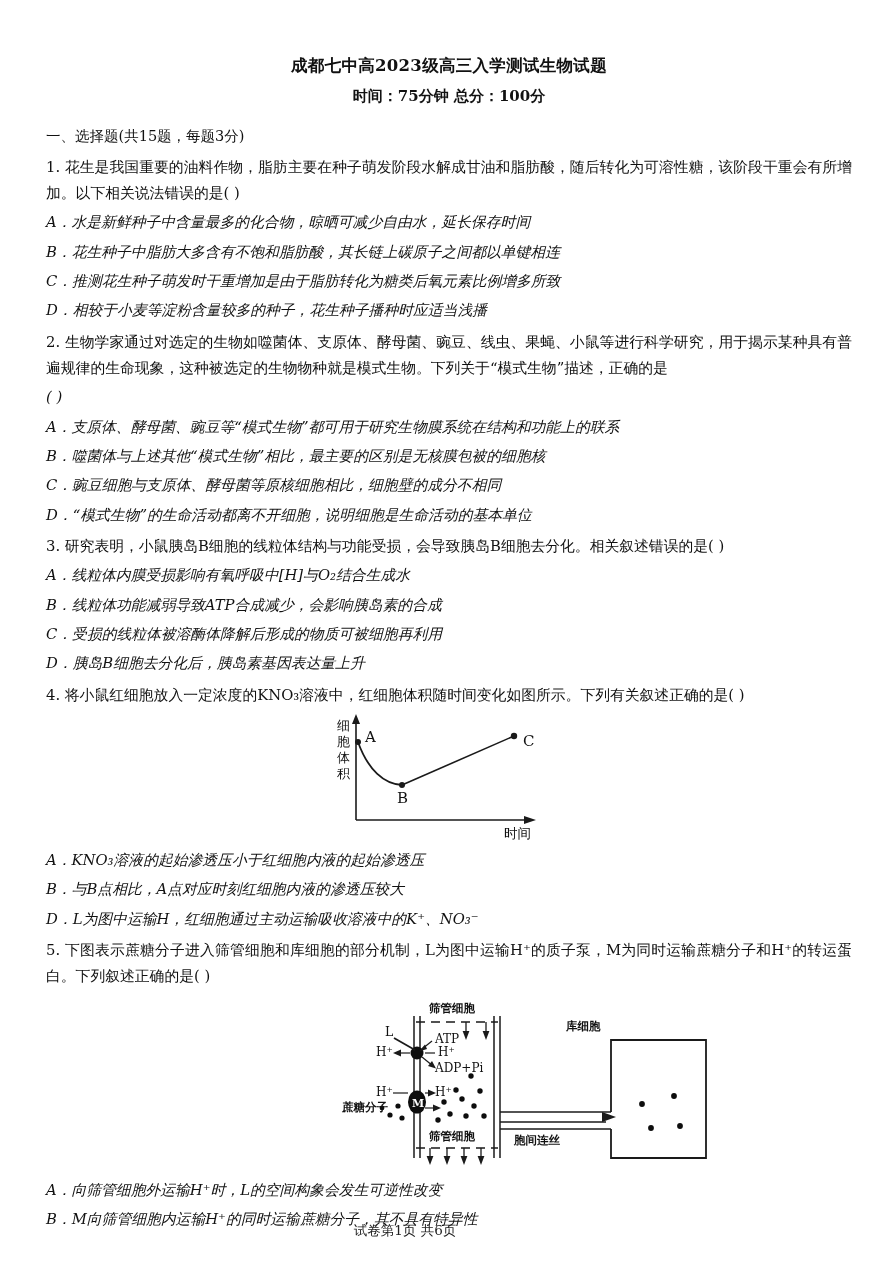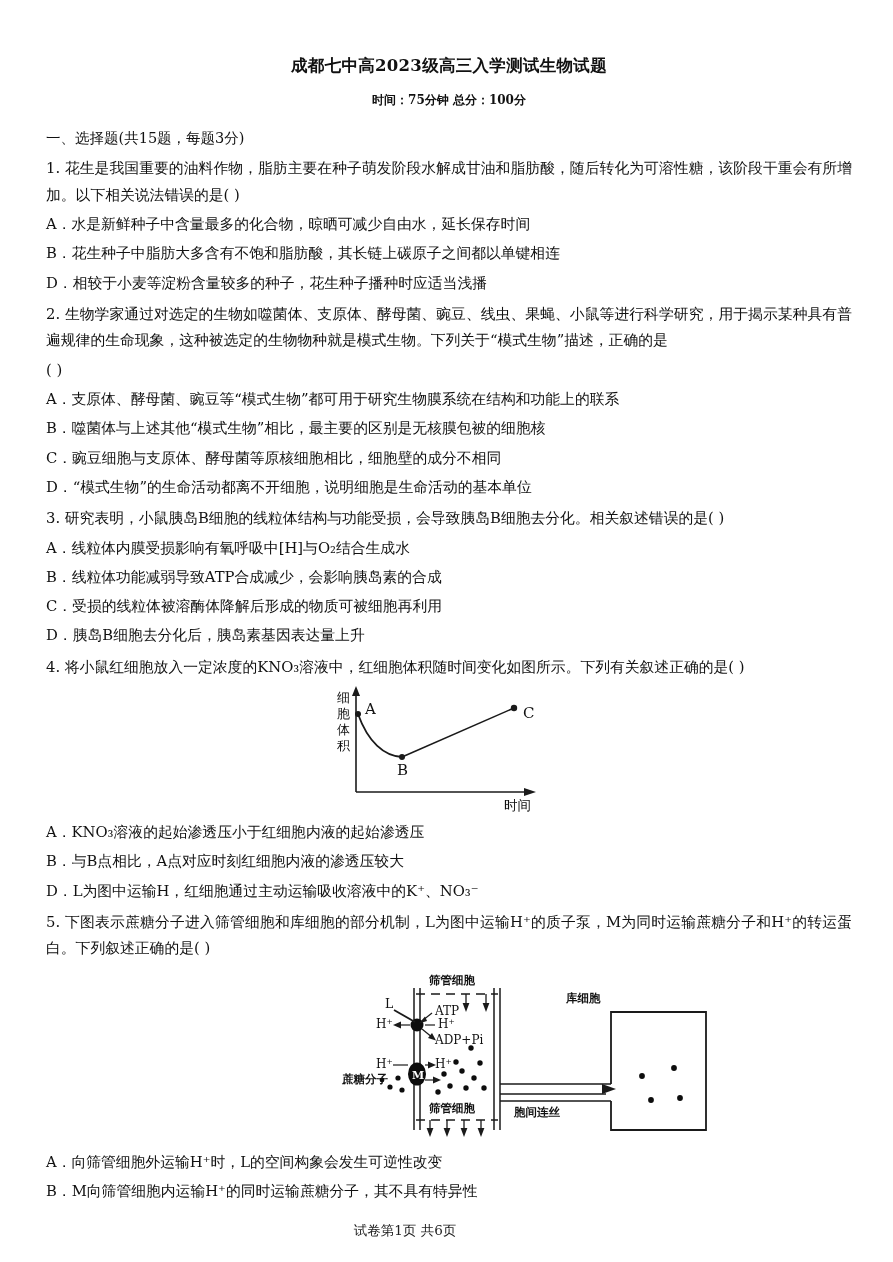--- a/index.html
+++ b/index.html
@@ -33,41 +33,42 @@
     text-align: center;
     font-weight: bold;
     font-size: 16.5px;
     letter-spacing: 0.3px;
     margin-top: 54px;
     line-height: 1.5;
   }
   .doc-subtitle {
     text-align: center;
     font-weight: bold;
-    font-size: 12px;
-    margin-top: 12px;
+    font-size: 15px;
+    margin-top: 6px;
     line-height: 1.5;
   }
   .section-head {
     font-size: 14.5px;
     margin-top: 18px;
     line-height: 1.62;
   }
   .q-stem {
     font-size: 14.8px;
     line-height: 1.78;
     margin-top: 5px;
     text-align: justify;
     text-justify: inter-ideograph;
   }
   .q-opt {
     font-size: 14.8px;
     line-height: 1.78;
     margin-top: 3px;
     text-indent: 0;
+    font-style: italic;
   }
   .fig-graph {
     position: relative;
     height: 132px;
     margin-top: 4px;
   }
   .fig-mech {
     position: relative;
     height: 176px;
     margin-top: 8px;
@@ -90,20 +91,21 @@
   <div class="content">
 
     <div class="doc-title">成都七中高2023级高三入学测试生物试题</div>
     <div class="doc-subtitle">时间：75分钟    总分：100分</div>
 
     <div class="section-head">一、选择题(共15题，每题3分)</div>
 
     <div class="q-stem">1. 花生是我国重要的油料作物，脂肪主要在种子萌发阶段水解成甘油和脂肪酸，随后转化为可溶性糖，该阶段干重会有所增加。以下相关说法错误的是(        )</div>
     <div class="q-opt">A．水是新鲜种子中含量最多的化合物，晾晒可减少自由水，延长保存时间</div>
     <div class="q-opt">B．花生种子中脂肪大多含有不饱和脂肪酸，其长链上碳原子之间都以单键相连</div>
+    <div class="q-opt">C．推测花生种子萌发时干重增加是由于脂肪转化为糖类后氧元素比例增多所致</div>
     <div class="q-opt">D．相较于小麦等淀粉含量较多的种子，花生种子播种时应适当浅播</div>
 
     <div class="q-stem">2. 生物学家通过对选定的生物如噬菌体、支原体、酵母菌、豌豆、线虫、果蝇、小鼠等进行科学研究，用于揭示某种具有普遍规律的生命现象，这种被选定的生物物种就是模式生物。下列关于“模式生物”描述，正确的是</div>
     <div class="q-opt">(        )</div>
     <div class="q-opt">A．支原体、酵母菌、豌豆等“模式生物”都可用于研究生物膜系统在结构和功能上的联系</div>
     <div class="q-opt">B．噬菌体与上述其他“模式生物”相比，最主要的区别是无核膜包被的细胞核</div>
     <div class="q-opt">C．豌豆细胞与支原体、酵母菌等原核细胞相比，细胞壁的成分不相同</div>
     <div class="q-opt">D．“模式生物”的生命活动都离不开细胞，说明细胞是生命活动的基本单位</div>
 
     <div class="q-stem">3. 研究表明，小鼠胰岛B细胞的线粒体结构与功能受损，会导致胰岛B细胞去分化。相关叙述错误的是(    )</div>

